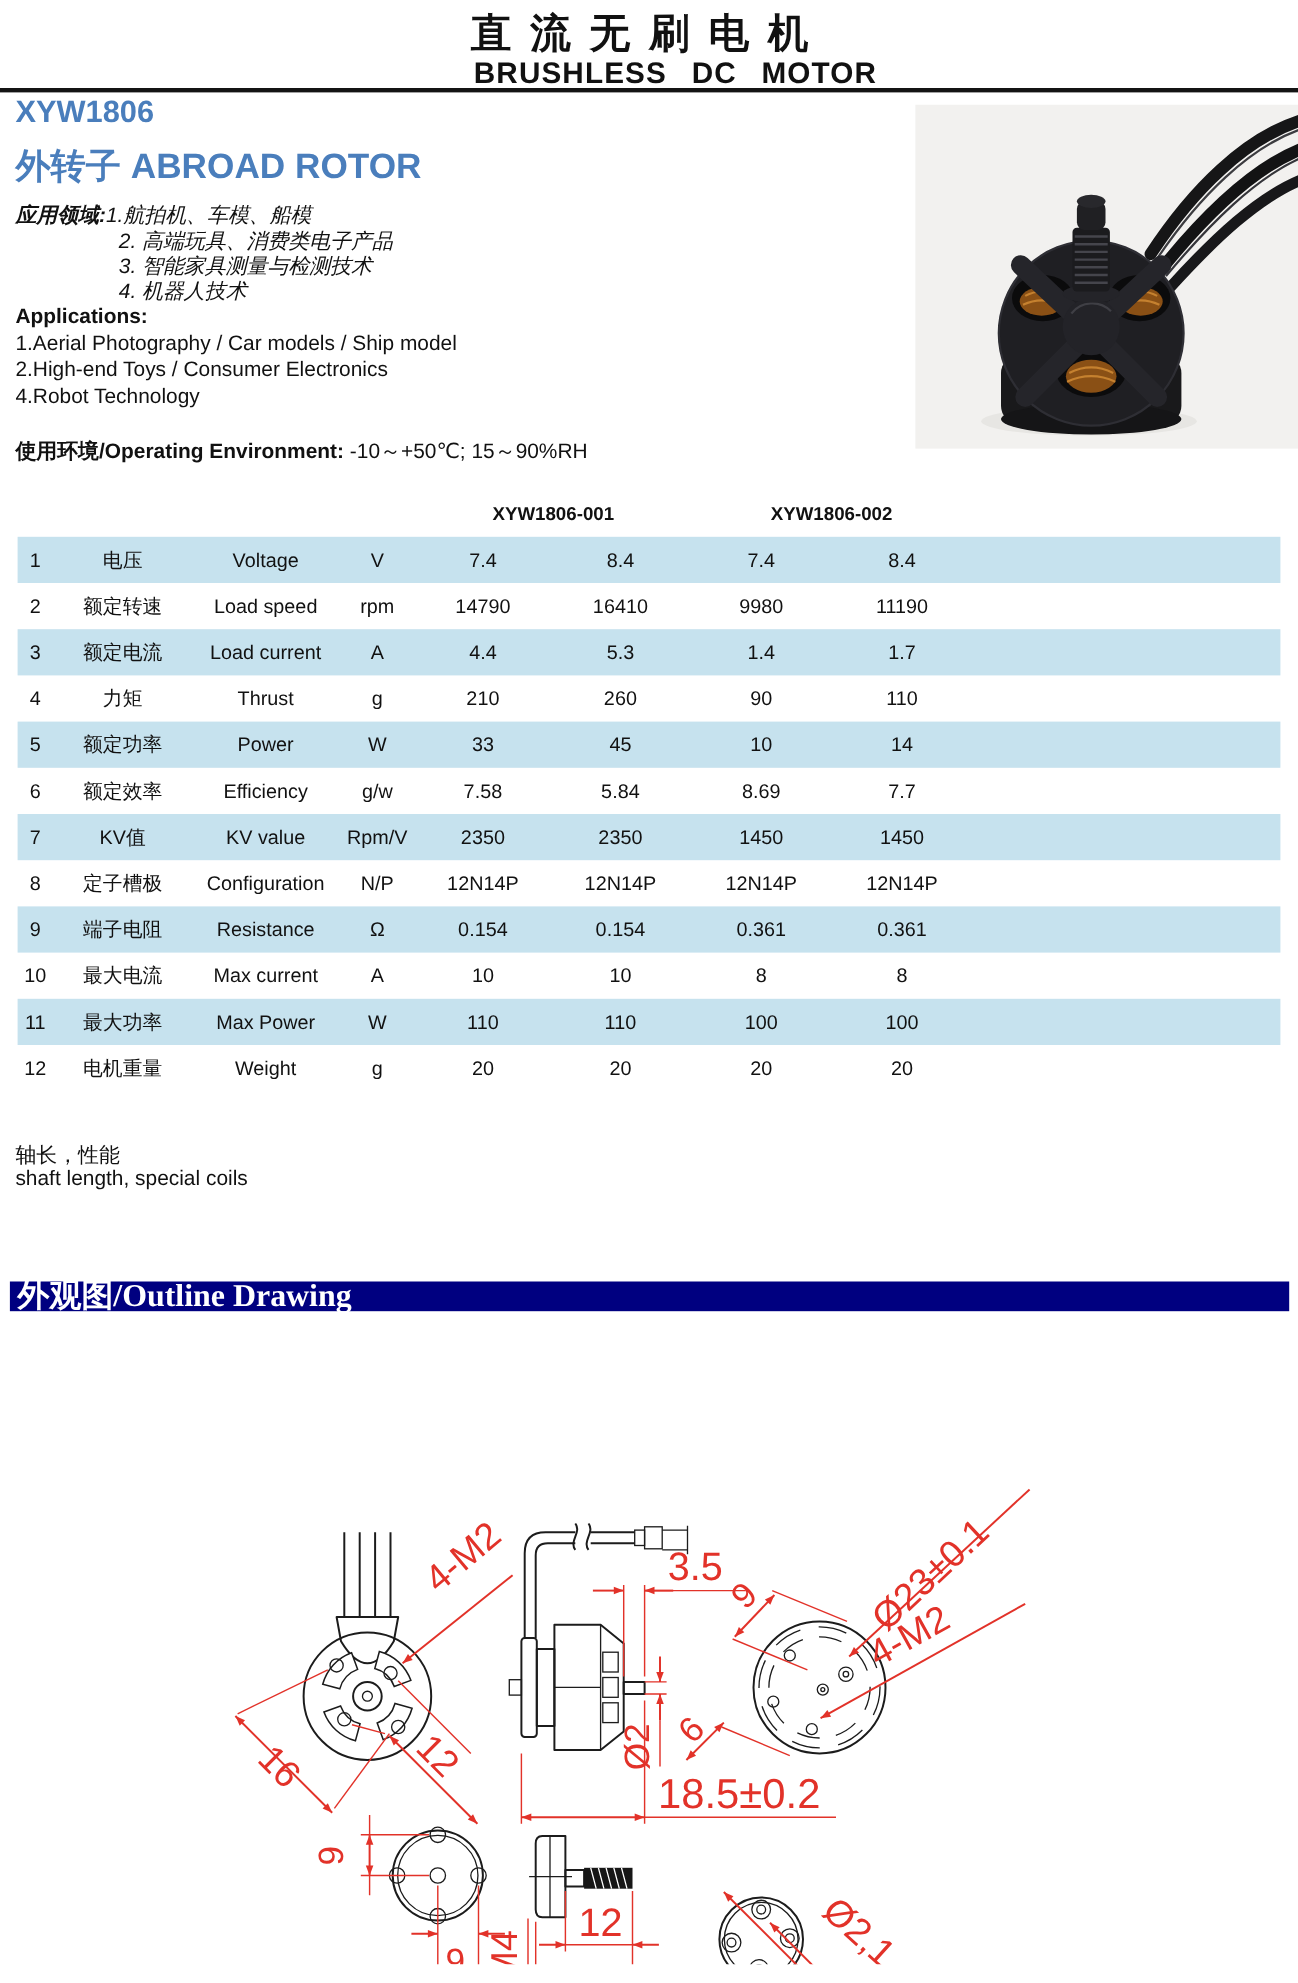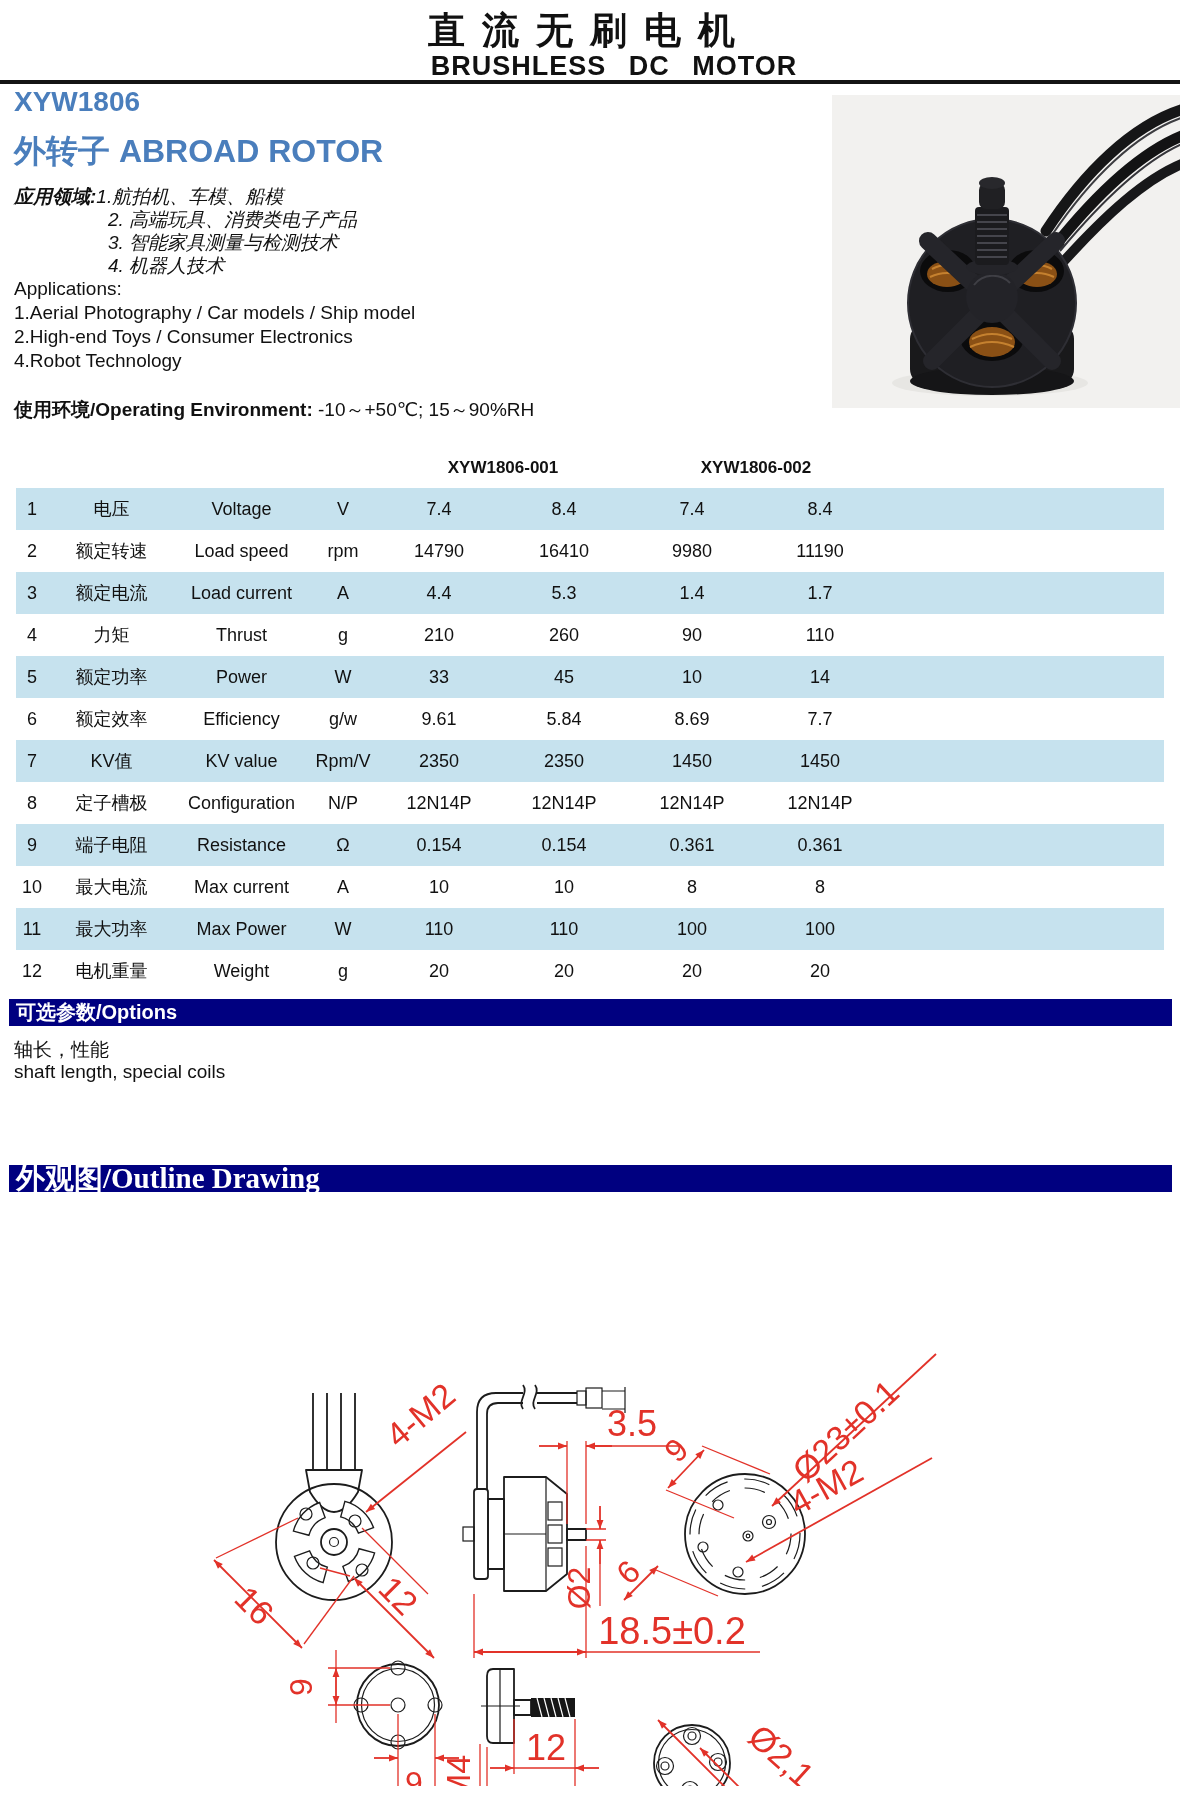--- a/index.html
+++ b/index.html
@@ -11,21 +11,21 @@
   .abs{position:absolute;}
   .title-cn{top:6px;left:0;width:100%;text-align:center;font-size:37px;font-weight:bold;letter-spacing:0.46em;}
   .title-en{top:51px;left:0;width:100%;text-align:center;font-size:27px;font-weight:bold;letter-spacing:1px;word-spacing:14px;padding-left:24px;}
   .rule{top:80px;left:0;width:1180px;height:4px;background:#141414;}
   .model{top:86px;left:14px;font-size:28px;font-weight:bold;color:var(--blue,#4a7ebc);}
   .rotor{top:130px;left:14px;font-size:32px;font-weight:bold;color:var(--blue,#4a7ebc);}
   .apps-cn{top:185px;left:14px;font-size:19px;line-height:23px;font-style:italic;}
   .apps-cn .indent{padding-left:94px;}
   .apps-cn .lbl{font-weight:bold;}
   .apps-en{top:277px;left:14px;font-size:19px;line-height:24px;}
-  .apps-en .lbl{font-weight:normal;}
+  .apps-en .lbl{font-weight:bold;}
   .env{top:397px;left:14px;font-size:19px;}
   .env .lbl{font-weight:bold;}
   .bar{left:9px;width:1163px;height:27px;background:var(--navy,#000080);color:#fff;
        font-weight:bold;font-size:20px;line-height:26px;padding-left:7px;box-sizing:border-box;}
   .bar1{top:421px;} .bar2{top:999px;}
   .bar3{top:1165px;font-family:"Liberation Serif","DejaVu Serif",serif;font-weight:bold;font-size:29px;}
   .colhead{top:455px;height:26px;line-height:26px;text-align:center;font-weight:bold;font-size:17px;}
   .g1{left:378px;width:250px;} .g2{left:628px;width:256px;}
   .table{top:488px;left:16px;width:1148px;}
   .trow{display:flex;height:42px;align-items:center;font-size:18px;}
@@ -163,21 +163,21 @@
         <span class="c c5">33</span>
         <span class="c c6">45</span>
         <span class="c c7">10</span>
         <span class="c c8">14</span>
       </div>
     <div class="trow">
         <span class="c c1">6</span>
         <span class="c c2">额定效率</span>
         <span class="c c3">Efficiency</span>
         <span class="c c4">g/w</span>
-        <span class="c c5">9.61</span>
+        <span class="c c5">7.58</span>
         <span class="c c6">5.84</span>
         <span class="c c7">8.69</span>
         <span class="c c8">7.7</span>
       </div>
     <div class="trow blue">
         <span class="c c1">7</span>
         <span class="c c2">KV值</span>
         <span class="c c3">KV value</span>
         <span class="c c4">Rpm/V</span>
         <span class="c c5">2350</span>
@@ -230,21 +230,20 @@
         <span class="c c2">电机重量</span>
         <span class="c c3">Weight</span>
         <span class="c c4">g</span>
         <span class="c c5">20</span>
         <span class="c c6">20</span>
         <span class="c c7">20</span>
         <span class="c c8">20</span>
       </div>
   </div>
 
-  <div class="abs bar bar2"><span>可选参数/Options</span></div>
   <div class="abs opt1">轴长，性能</div>
   <div class="abs opt2">shaft length, special coils</div>
 
   <div class="abs bar bar3"><span>外观图/Outline Drawing</span></div>
 
   <svg class="abs drawing" width="1180" height="671" viewBox="0 1132 1180 671">
     <defs>
       <marker id="ra" viewBox="0 0 10 10" refX="10" refY="5" markerWidth="14" markerHeight="9" orient="auto-start-reverse" markerUnits="userSpaceOnUse">
         <path d="M0,1.2 L10,5 L0,8.8 Z" fill="#e23229"></path>
       </marker>

